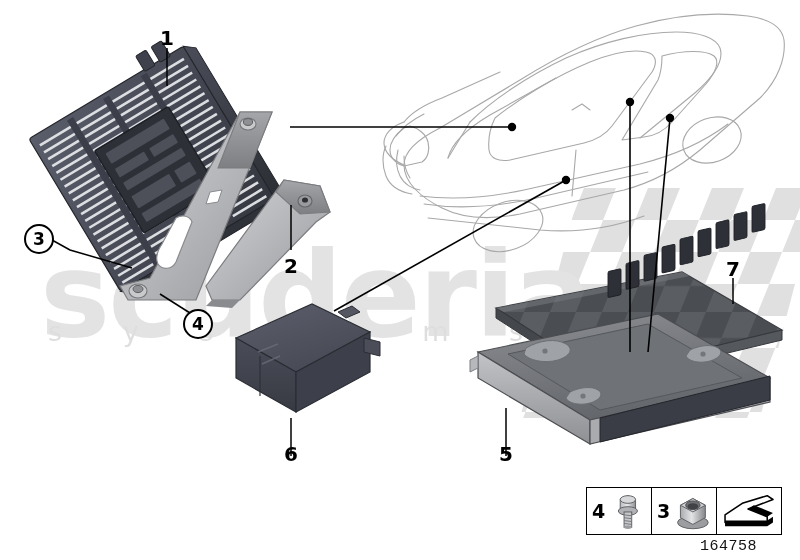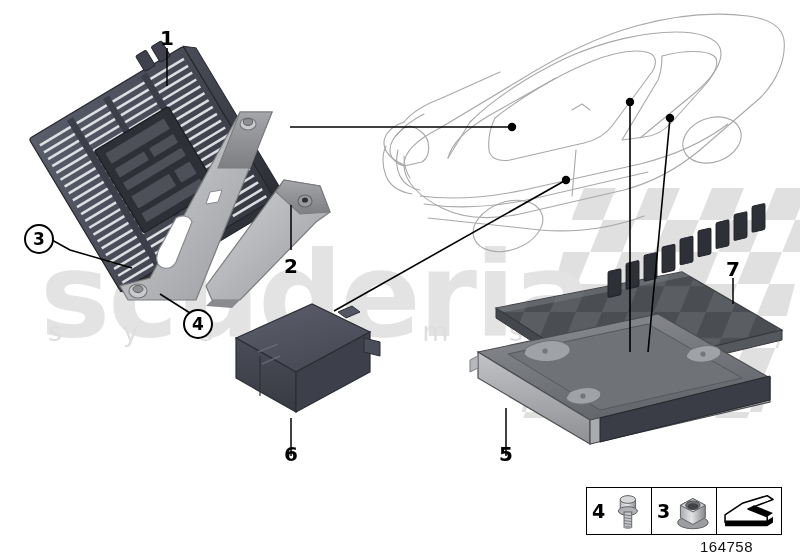--- a/index.html
+++ b/index.html
@@ -61,21 +61,21 @@
     display:flex;align-items:center;box-sizing:border-box;
   }
   .legend-cell:last-child{border-right:none;}
   .legend-num{
     font-family:"DejaVu Sans", sans-serif;font-weight:700;font-size:19px;color:#000;
     margin-left:5px;
   }
   .legend-art{flex:1;height:100%;position:relative;}
   .diagram-id{
     position:absolute;left:700px;top:538px;
-    font-family:Liberation Sans, sans-serif;
+    font-family:Liberation Mono, monospace;
     font-size:15px;color:#111;letter-spacing:.5px;z-index:8;
   }
 </style>
 </head>
 <body>
 
 <div id="stage">
 
   <div class="wm-layer">
     <svg class="wm-flag" viewBox="0 0 300 230">

